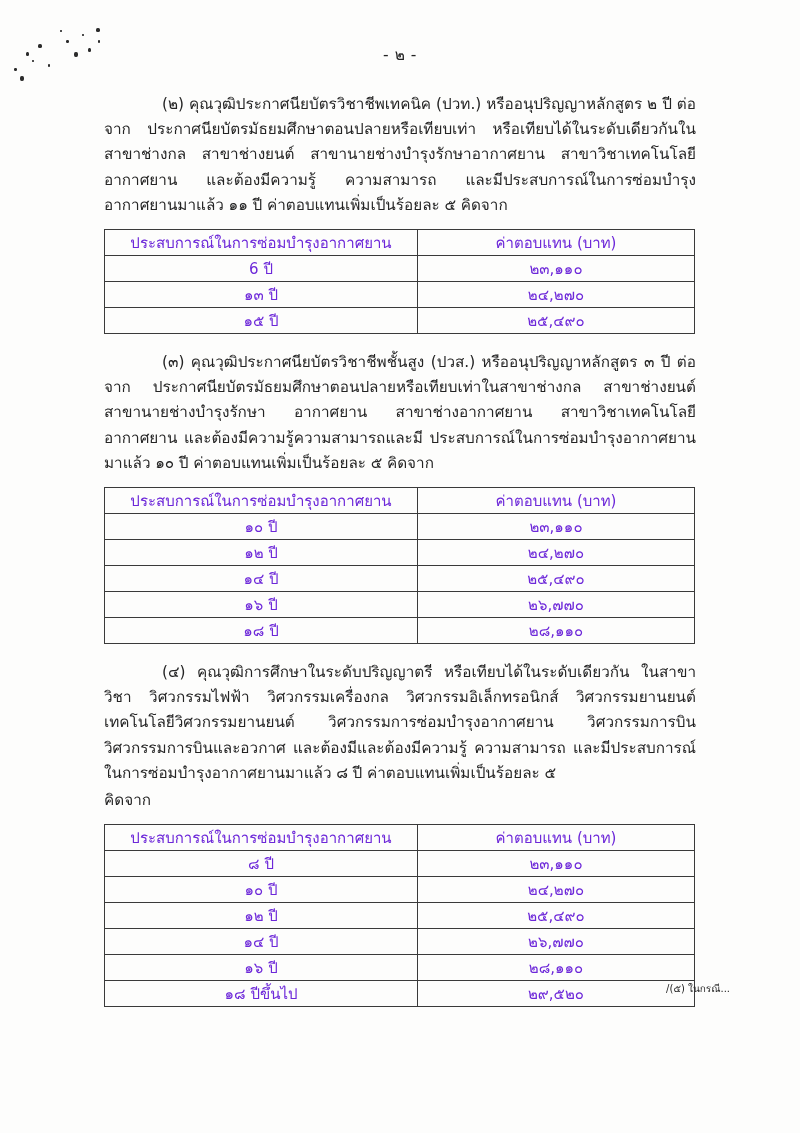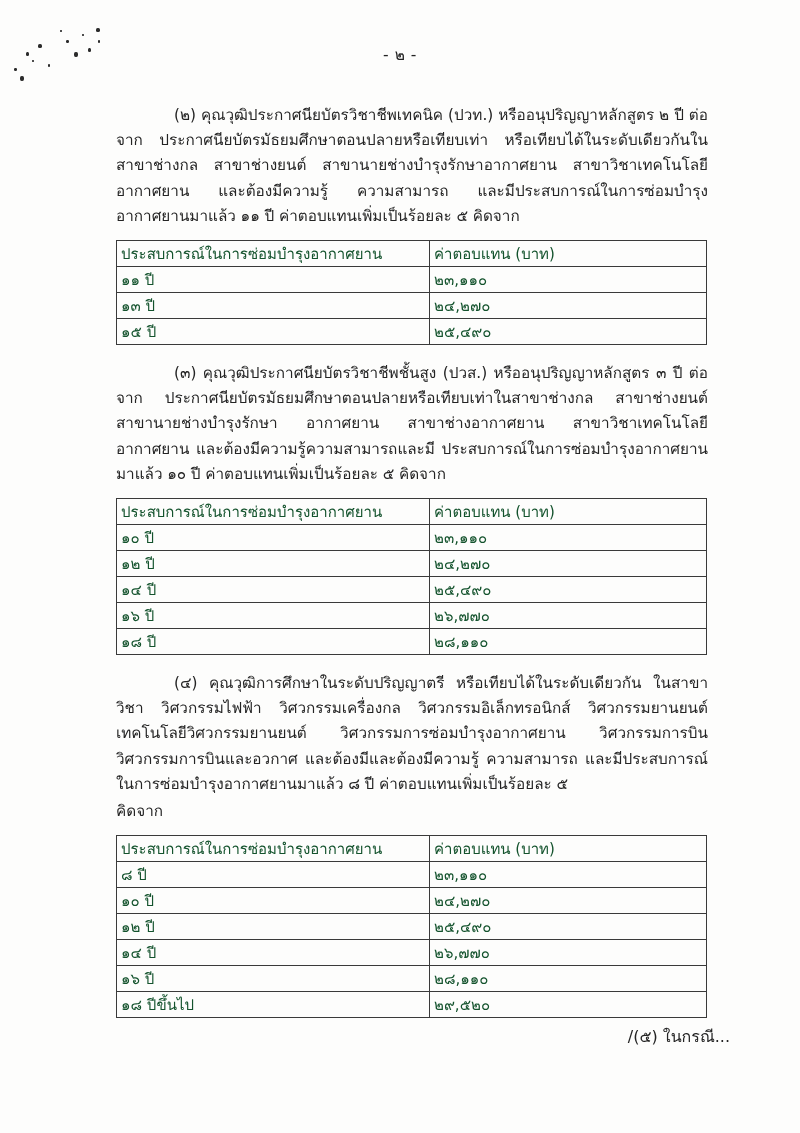--- a/index.html
+++ b/index.html
@@ -46,24 +46,23 @@
     left: 0;
     width: 800px;
     text-align: center;
     font-size: 15.5px;
     color: #232323;
     letter-spacing: 0.5px;
   }
 
   .content {
     position: absolute;
-    left: 116px;
+    left: 104px;
     top: 92px;
     width: 592px;
-    margin-top: 11px;
   }
 
   p.para {
     margin: 0 0 2px 0;
     font-size: 15.3px;
     line-height: 25.2px;
     color: #242424;
     text-align: justify;
     text-justify: inter-word;
     text-indent: 58px;
@@ -78,37 +77,37 @@
     border-collapse: collapse;
     width: 590px;
     margin: 11px 0 0 0;
     table-layout: fixed;
   }
   table.rate-table td,
   table.rate-table th {
     border: 1px solid #3a3a3a;
     height: 25px;
     font-size: 15.0px;
-    color: #14532d;
+    color: #6d28d9;
     font-weight: normal;
-    text-align: left;
+    text-align: center;
     padding: 0 4px;
     vertical-align: middle;
     line-height: 22px;
   }
   table.rate-table col.c1 { width: 313px; }
   table.rate-table col.c2 { width: 277px; }
 
   .gap-after-table { height: 16px; }
 
   .footer-note {
     position: absolute;
     right: 70px;
-    top: 1024px;
-    font-size: 16px;
+    top: 981px;
+    font-size: 10px;
     color: #242424;
   }
 </style>
 </head>
 <body>
 
 <div class="page">
   <div class="paper-tint"></div>
 
   <div class="speckles">
@@ -140,21 +139,21 @@
             <col class="c2">
           </colgroup>
         <thead>
           <tr>
             <th>ประสบการณ์ในการซ่อมบำรุงอากาศยาน</th>
             <th>ค่าตอบแทน (บาท)</th>
           </tr>
         </thead>
         <tbody>
           <tr>
-            <td>๑๑ ปี</td>
+            <td>6 ปี</td>
             <td>๒๓,๑๑๐</td>
           </tr>
           <tr>
             <td>๑๓ ปี</td>
             <td>๒๔,๒๗๐</td>
           </tr>
           <tr>
             <td>๑๕ ปี</td>
             <td>๒๕,๔๙๐</td>
           </tr>

